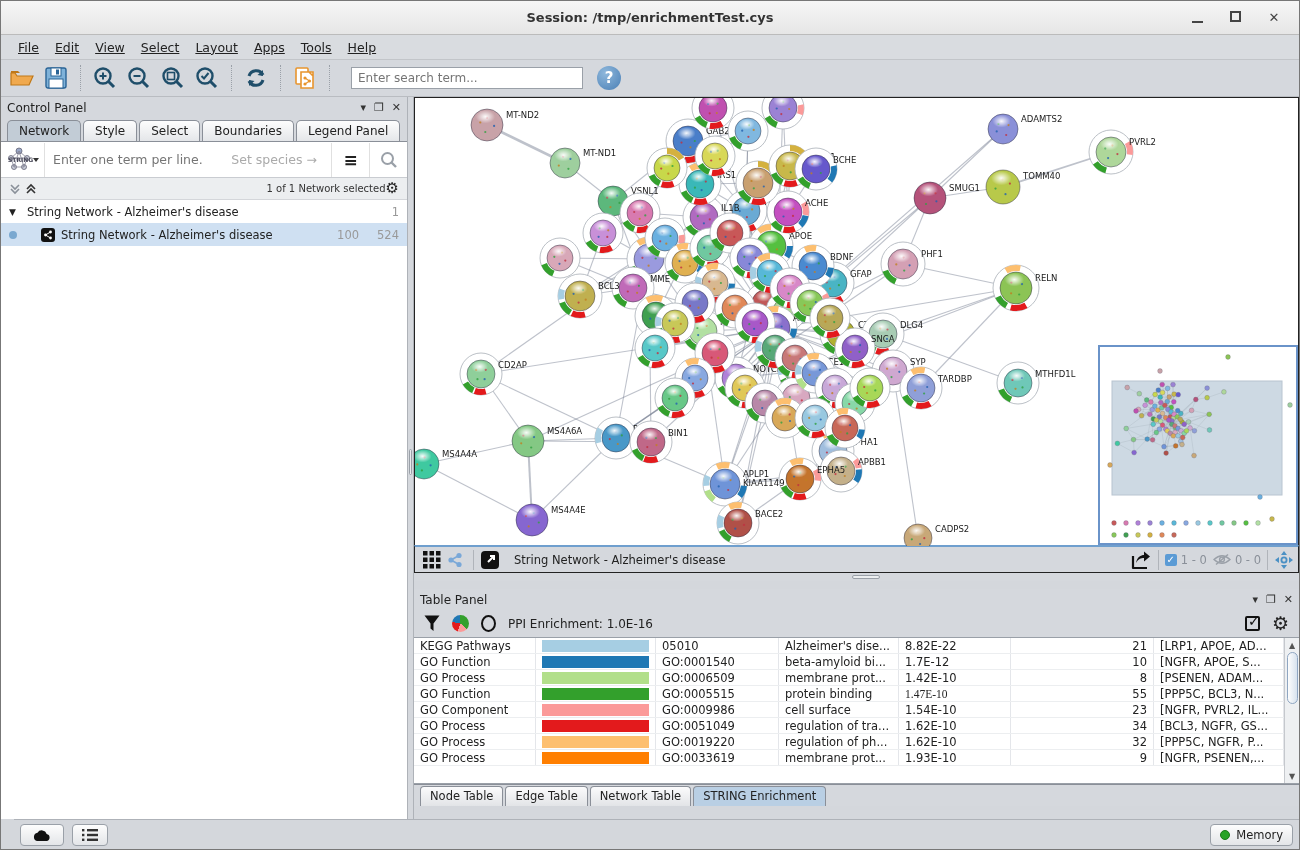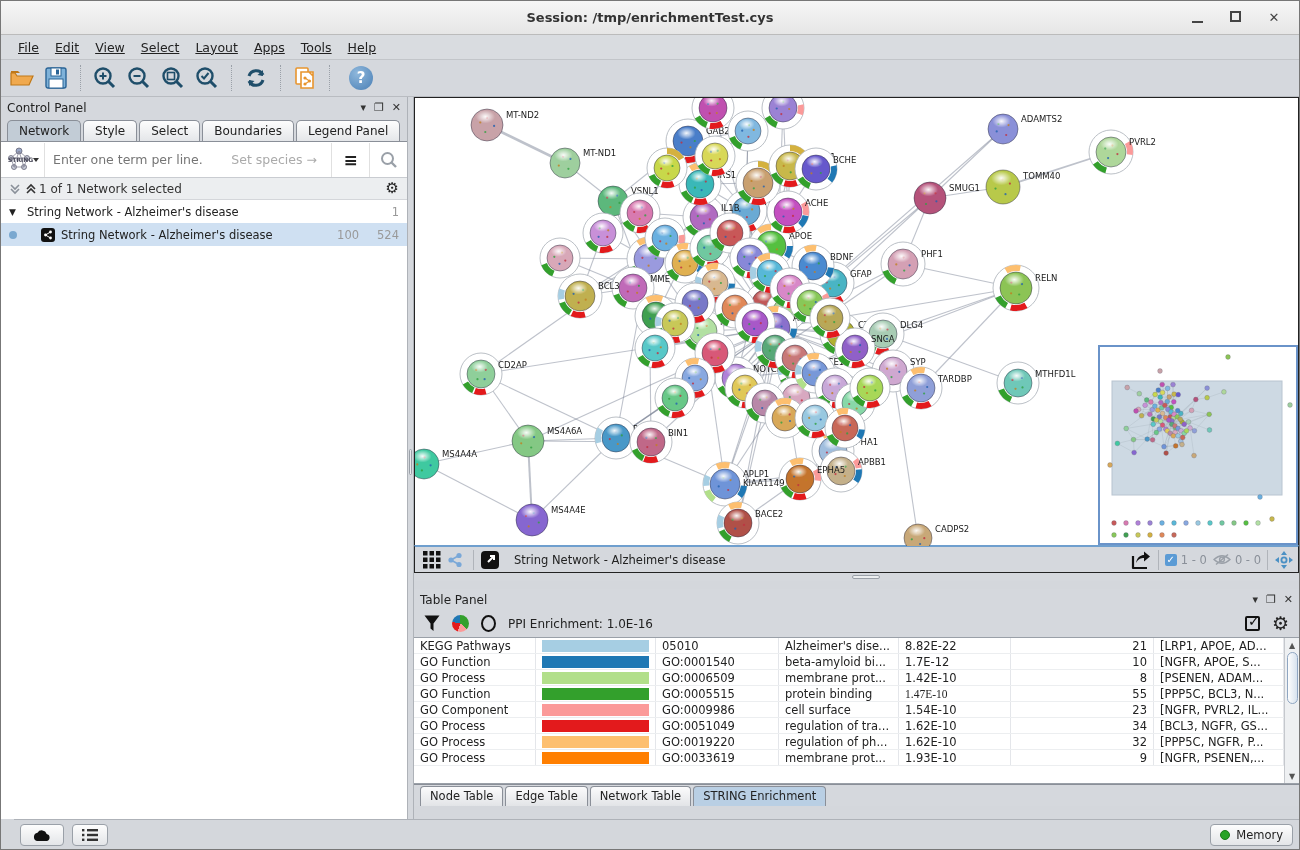--- a/index.html
+++ b/index.html
@@ -47,21 +47,21 @@
   .tab.active { background:#c2ccd6; }
   .cp-body { flex:1; background:#fff; border-top:1px solid #8a8f98; display:flex; flex-direction:column; min-height:0; }
   .stringbar { height:36px; border-bottom:1px solid #c9ccd1; display:flex; align-items:center; flex:none; }
   .string-logo { width:44px; height:34px; display:flex; align-items:center; justify-content:center; border-right:1px solid #e0e0e0; }
   .string-input { flex:1; border:none; outline:none; font-size:12.5px; color:#0f172a; padding:0 8px; font-family:inherit; }
   .species-hint { color:#aaa; font-size:12.5px; padding-right:14px; }
   .sq-btn { width:38px; height:34px; display:flex; align-items:center; justify-content:center; border-left:1px solid #e0e0e0;
     font-size:17px; font-weight:bold; color:#222; }
   .netsel-row { height:22px; background:#eceef0; border-bottom:1px solid #d4d6da; display:flex; align-items:center;
     padding:0 8px; flex:none; }
-  .netsel-label { flex:1; text-align:left; font-size:12px; color:#333; }
+  .netsel-label { flex:1; text-align:right; font-size:10px; color:#333; }
   .gear { font-size:15px; color:#222; line-height:1; }
   .tree { flex:1; overflow:hidden; }
   .tree-row { height:23px; display:flex; align-items:center; font-size:11.5px; gap:6px; padding:0 8px; }
   .tree-row.selected { background:#cfe0f2; }
   .tree-exp { font-size:9px; color:#222; width:12px; }
   .tree-count { margin-left:auto; color:#999; display:flex; gap:18px; }
   .bluedot { width:8px; height:8px; border-radius:50%; background:#7aa8d0; }
   .share-badge { width:14px; height:14px; background:#111; border-radius:3px; display:flex; align-items:center; justify-content:center; }
 
   
@@ -208,20 +208,21 @@
         <rect x="3" y="2" width="12" height="16" rx="1" fill="#fff" stroke="#e8952e" stroke-width="1.6"></rect>
         <path d="M8 6 L20 6 L20 22 L8 22 Z M16 6 L20 10" fill="#fff" stroke="#e8952e" stroke-width="1.6"></path>
         <circle cx="12" cy="12" r="1.6" fill="#e8952e"></circle>
           <circle cx="16.5" cy="15" r="1.6" fill="#e8952e"></circle>
         <circle cx="12" cy="18" r="1.6" fill="#e8952e"></circle>
         <line x1="12" y1="12" x2="16.5" y2="15" stroke="#e8952e" stroke-width="1.2"></line>
         <line x1="12" y1="18" x2="16.5" y2="15" stroke="#e8952e" stroke-width="1.2"></line>
       </svg>
     </div>
     <div class="tsep"></div>
+    <input class="searchbox" placeholder="Enter search term..." style="">
     <div class="helpbtn">
         <span>?</span>
       </div>
   </div>
 
   <div class="main">
 
     <div class="cpanel">
       <div class="phead">
         <span>Control Panel</span>

